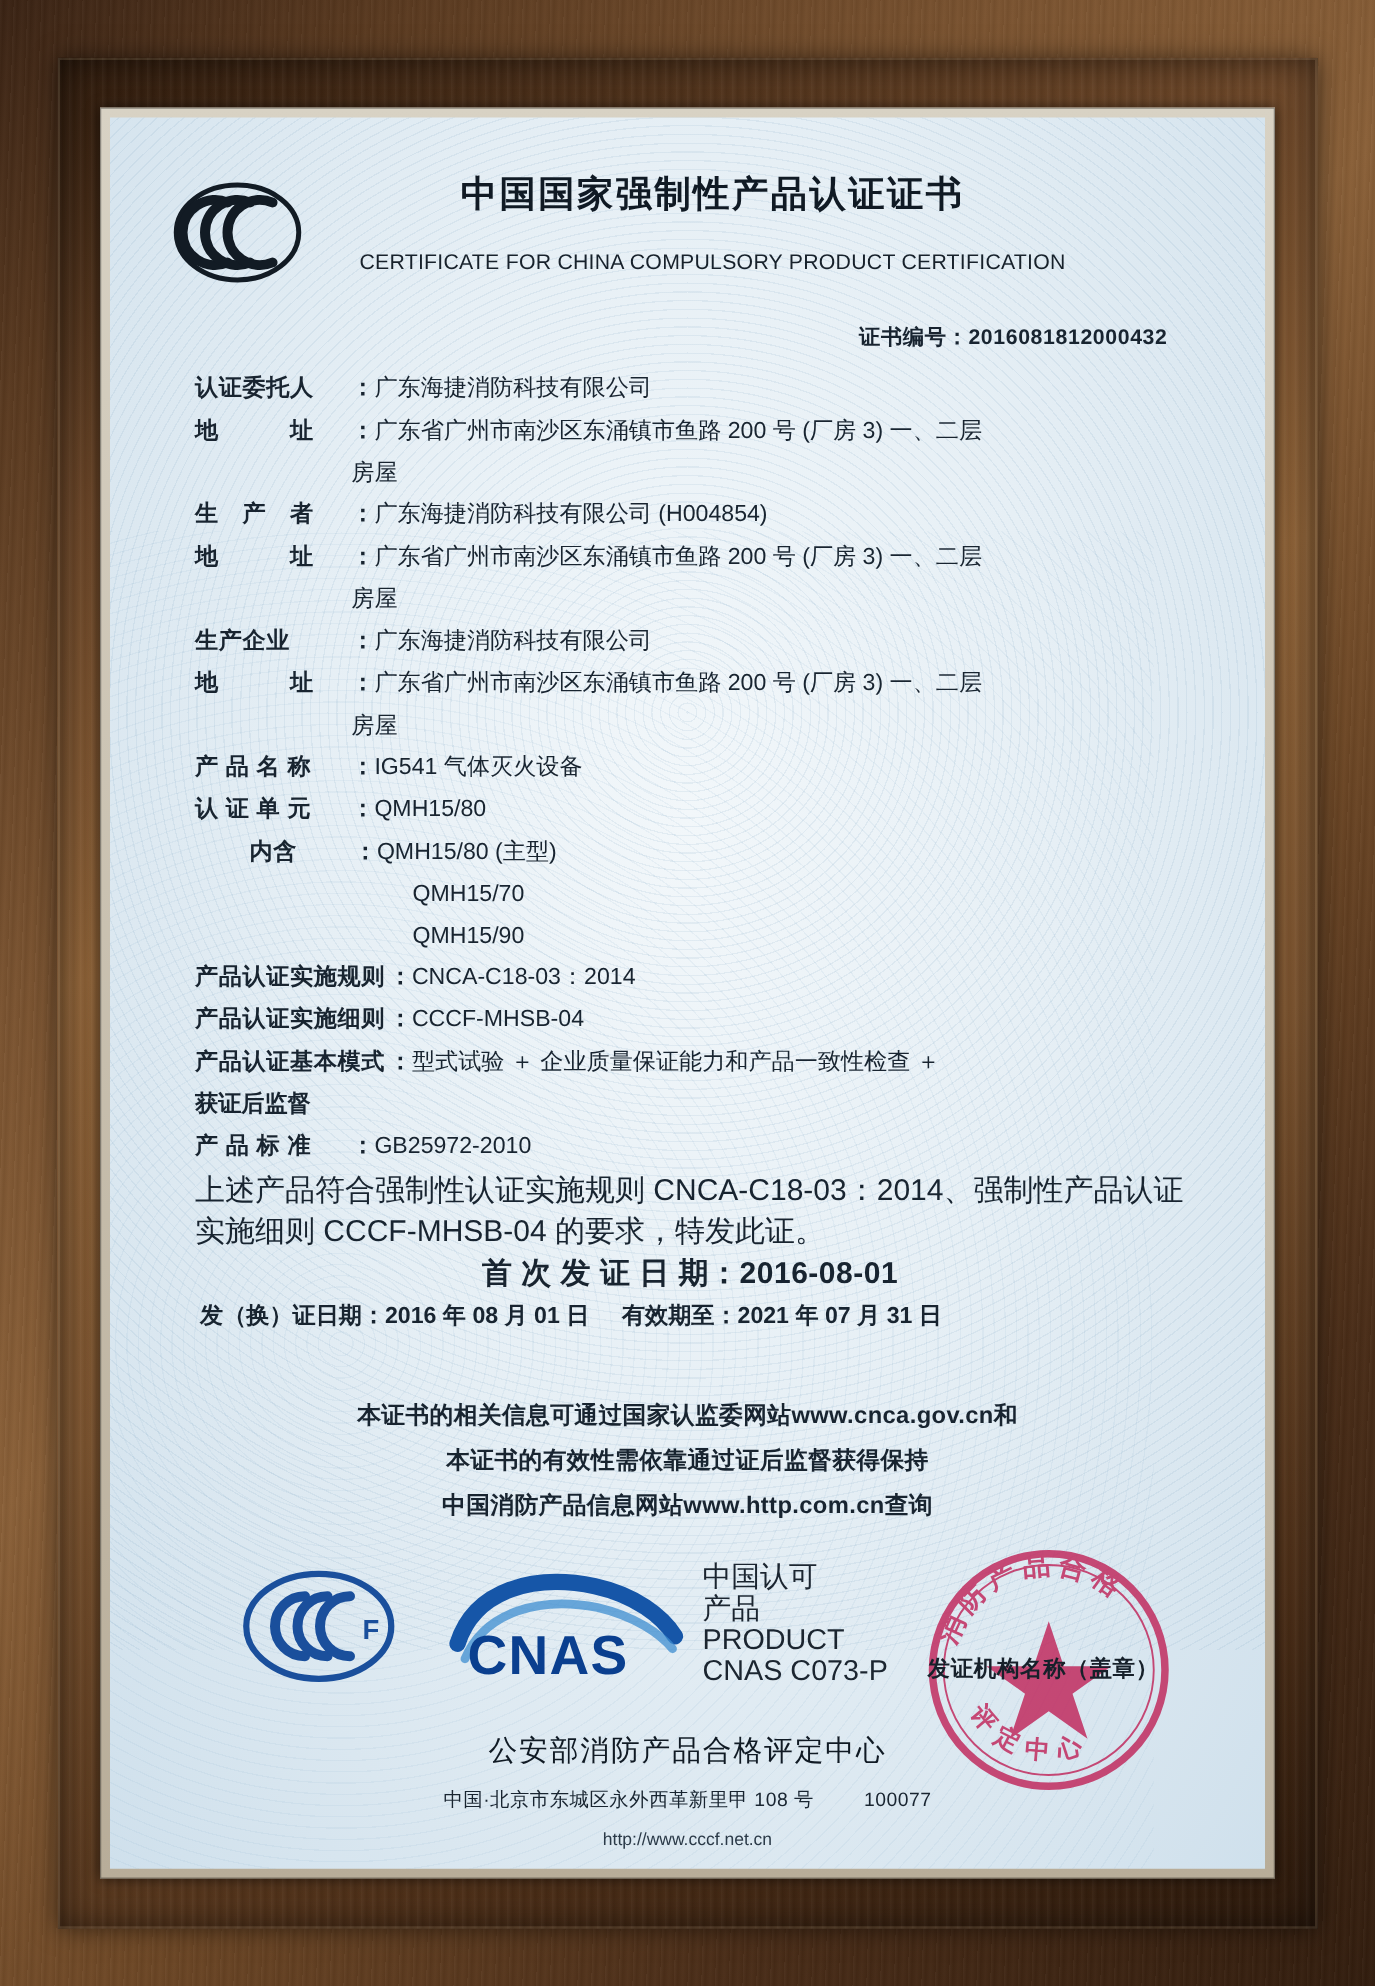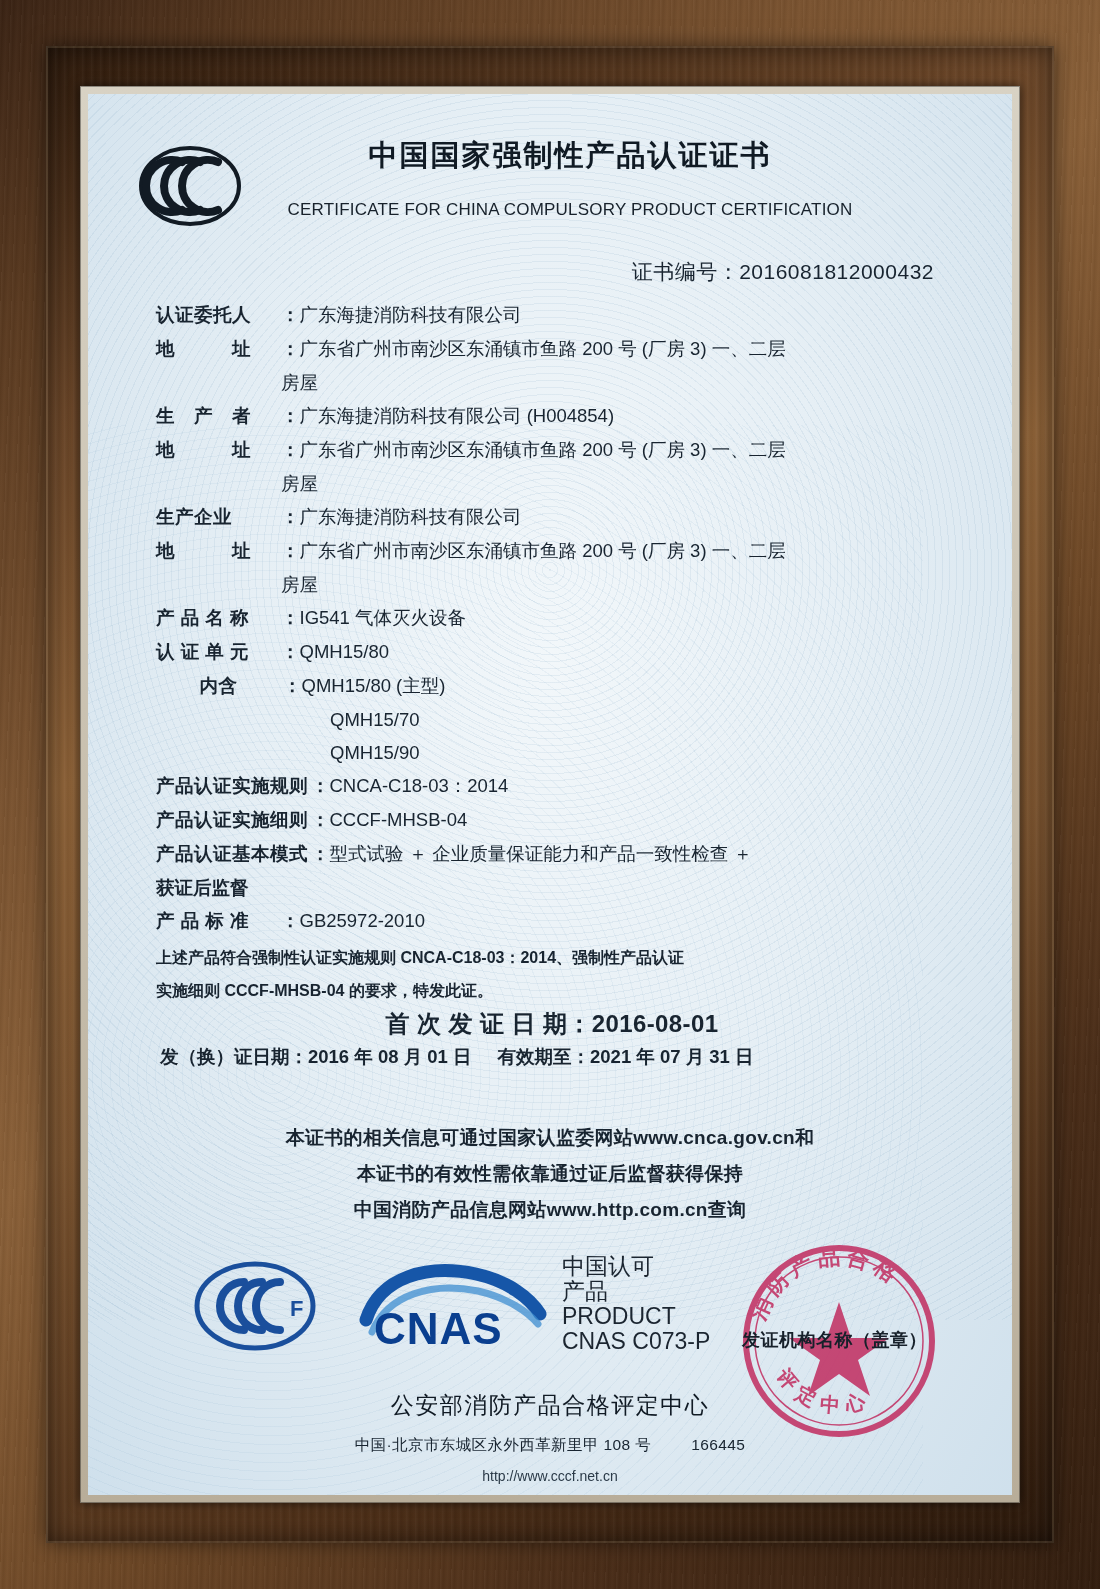--- a/index.html
+++ b/index.html
@@ -130,24 +130,25 @@
     margin-top: 12px;
   }
   .title-en {
     font-size: 17px;
     letter-spacing: 0.2px;
     color: #17212b;
     margin-top: 24px;
   }
   .cert-no {
     text-align: right;
-    font-size: 21px;
+    font-size: 17px;
     margin-top: 10px;
     padding-right: 44px;
     letter-spacing: 0.5px;
+    font-weight: bold;
   }
 
   
   .fields {
     margin-top: 12px;
     padding: 0 30px 0 34px;
     font-size: 18.5px;
     line-height: 33px;
   }
   .row {
@@ -169,23 +170,23 @@
   }
   .colon { flex: 0 0 14px; font-weight: bold; }
   .val { flex: 1 1 auto; }
   .indent-sub {
     padding-left: 125px;
   }
   .sub-plain { padding-left: 174px; }
 
   .para {
     margin-top: 4px;
-    font-size: 16px;
+    font-size: 24px;
     line-height: 33px;
-    font-weight: bold;
+    font-weight: normal;
   }
   .center-line {
     text-align: center;
     font-size: 24px;
     line-height: 33px;
     font-weight: bold;
     letter-spacing: 0.4px;
   }
   .dates-line {
     font-size: 18.5px;
@@ -449,20 +450,20 @@
             <polygon fill="#c0255a" points="105,66 117,102 155,102 124,124 136,160 105,138 74,160 86,124 55,102 93,102"></polygon>
           </svg>
         </div>
 
         <div class="issuer-line">发证机构名称（盖章）</div>
       </div>
 
       <div class="footer">
         <div class="footer-org">公安部消防产品合格评定中心</div>
         <div class="footer-addr">
-          <span>中国·北京市东城区永外西革新里甲 108 号</span><span class="zip">166445</span>
+          <span>中国·北京市东城区永外西革新里甲 108 号</span><span class="zip">100077</span>
         </div>
         <div class="footer-url">http://www.cccf.net.cn</div>
       </div>
 
     </div>
   </div>
 </div>
 
 </body></html>

